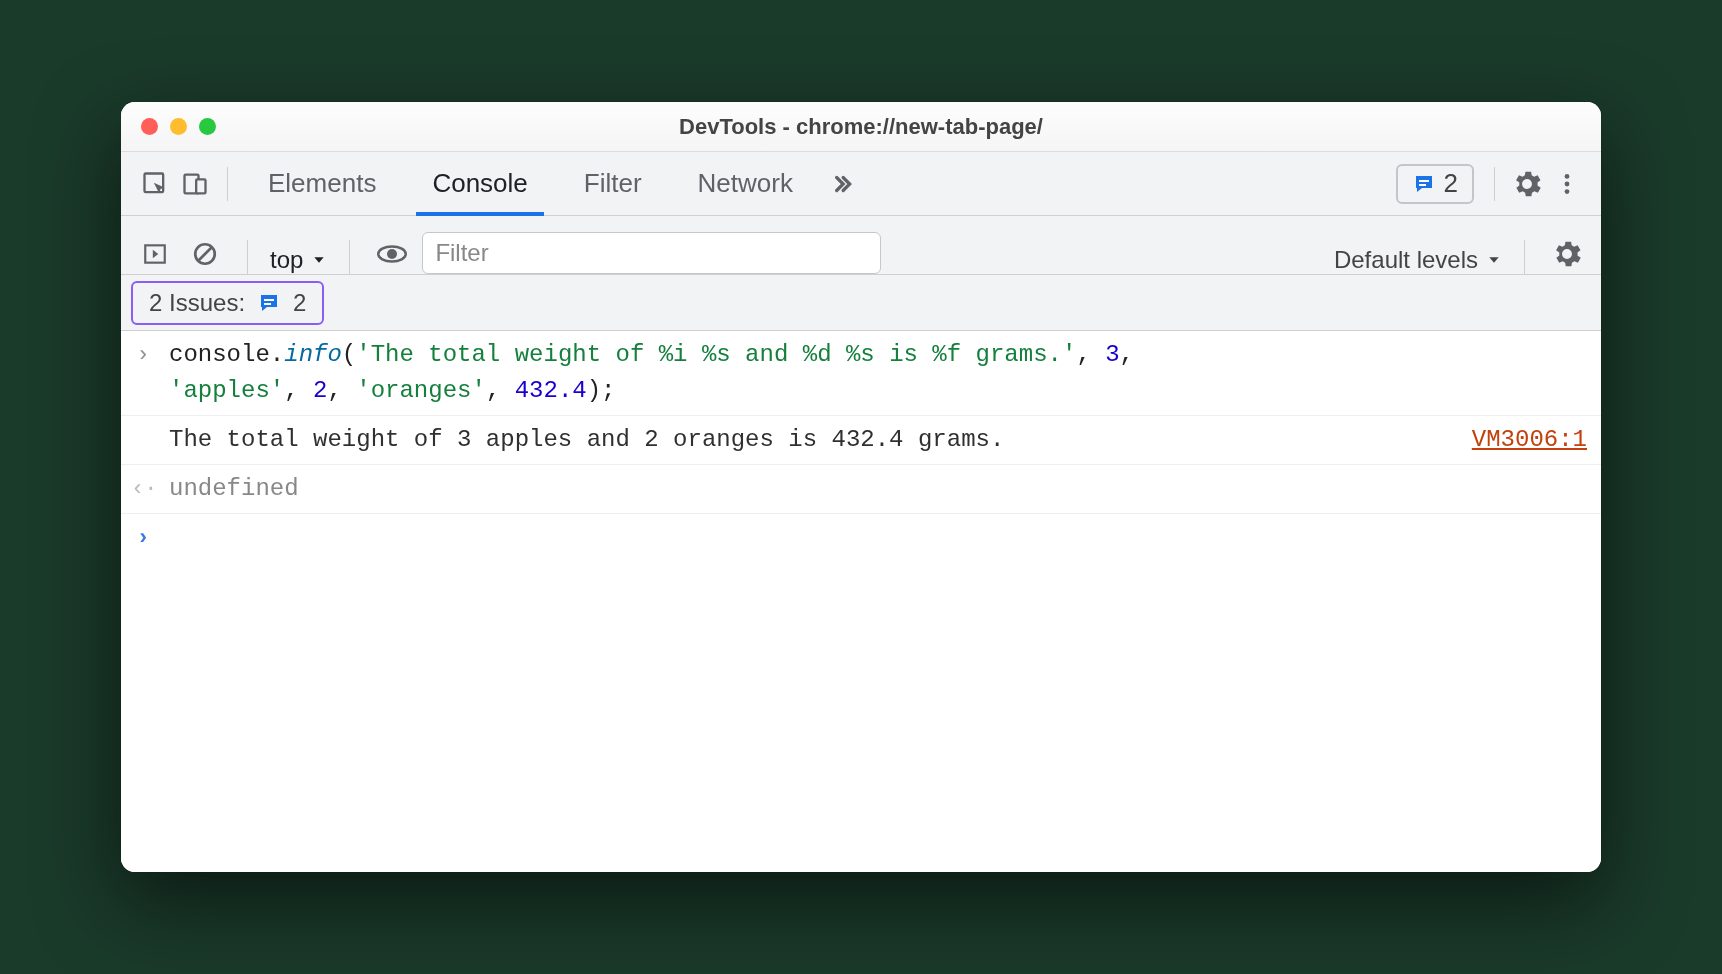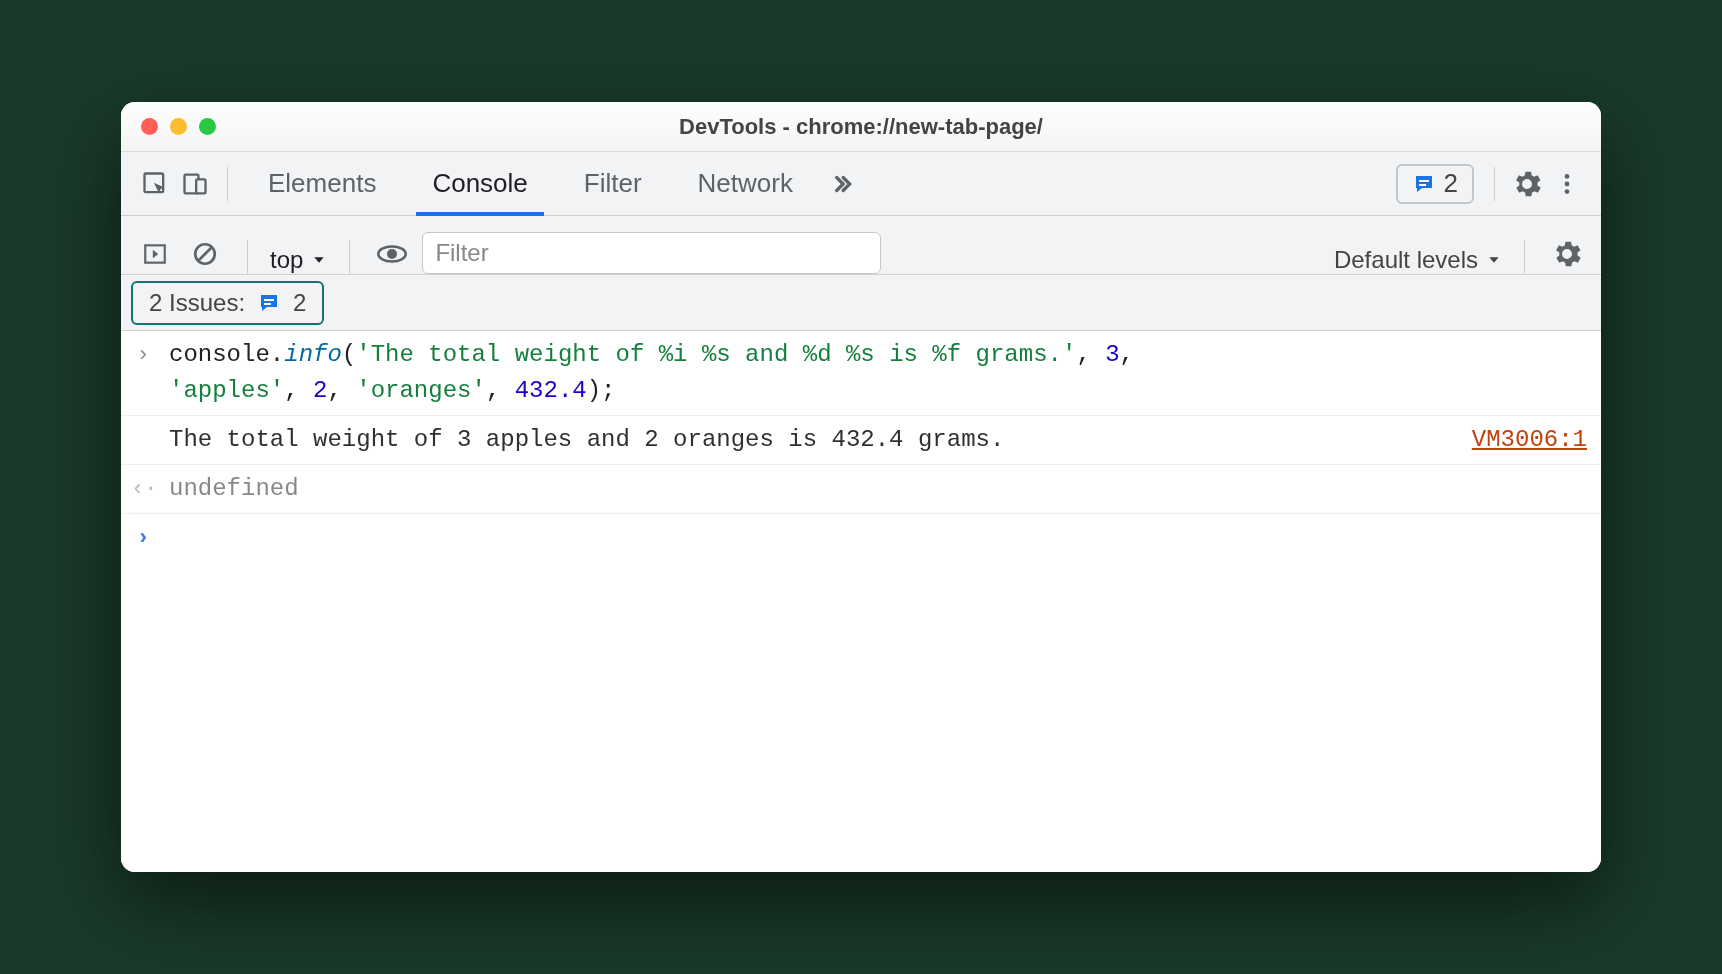--- a/index.html
+++ b/index.html
@@ -92,21 +92,21 @@
 
   .issues-row {
     height: 56px;
     border-bottom: 1px solid #d0d0d0;
     display: flex; align-items: center;
     padding: 0 10px;
     background: #f1f3f4;
   }
   .issues-pill {
     display: flex; align-items: center; gap: 12px;
-    border: 2px solid #0f766e; border-radius: 6px;
+    border: 2px solid #8b5cf6; border-radius: 6px;
     padding: 6px 16px; font-size: 24px; color: #444;
   }
 
   .console-body {
     flex: 1; background: #fff; overflow: auto;
     font-family: Menlo, Consolas, "Courier New", monospace;
     font-size: 24px; line-height: 1.5;
   }
   .row {
     display: flex; padding: 6px 14px 6px 10px;

